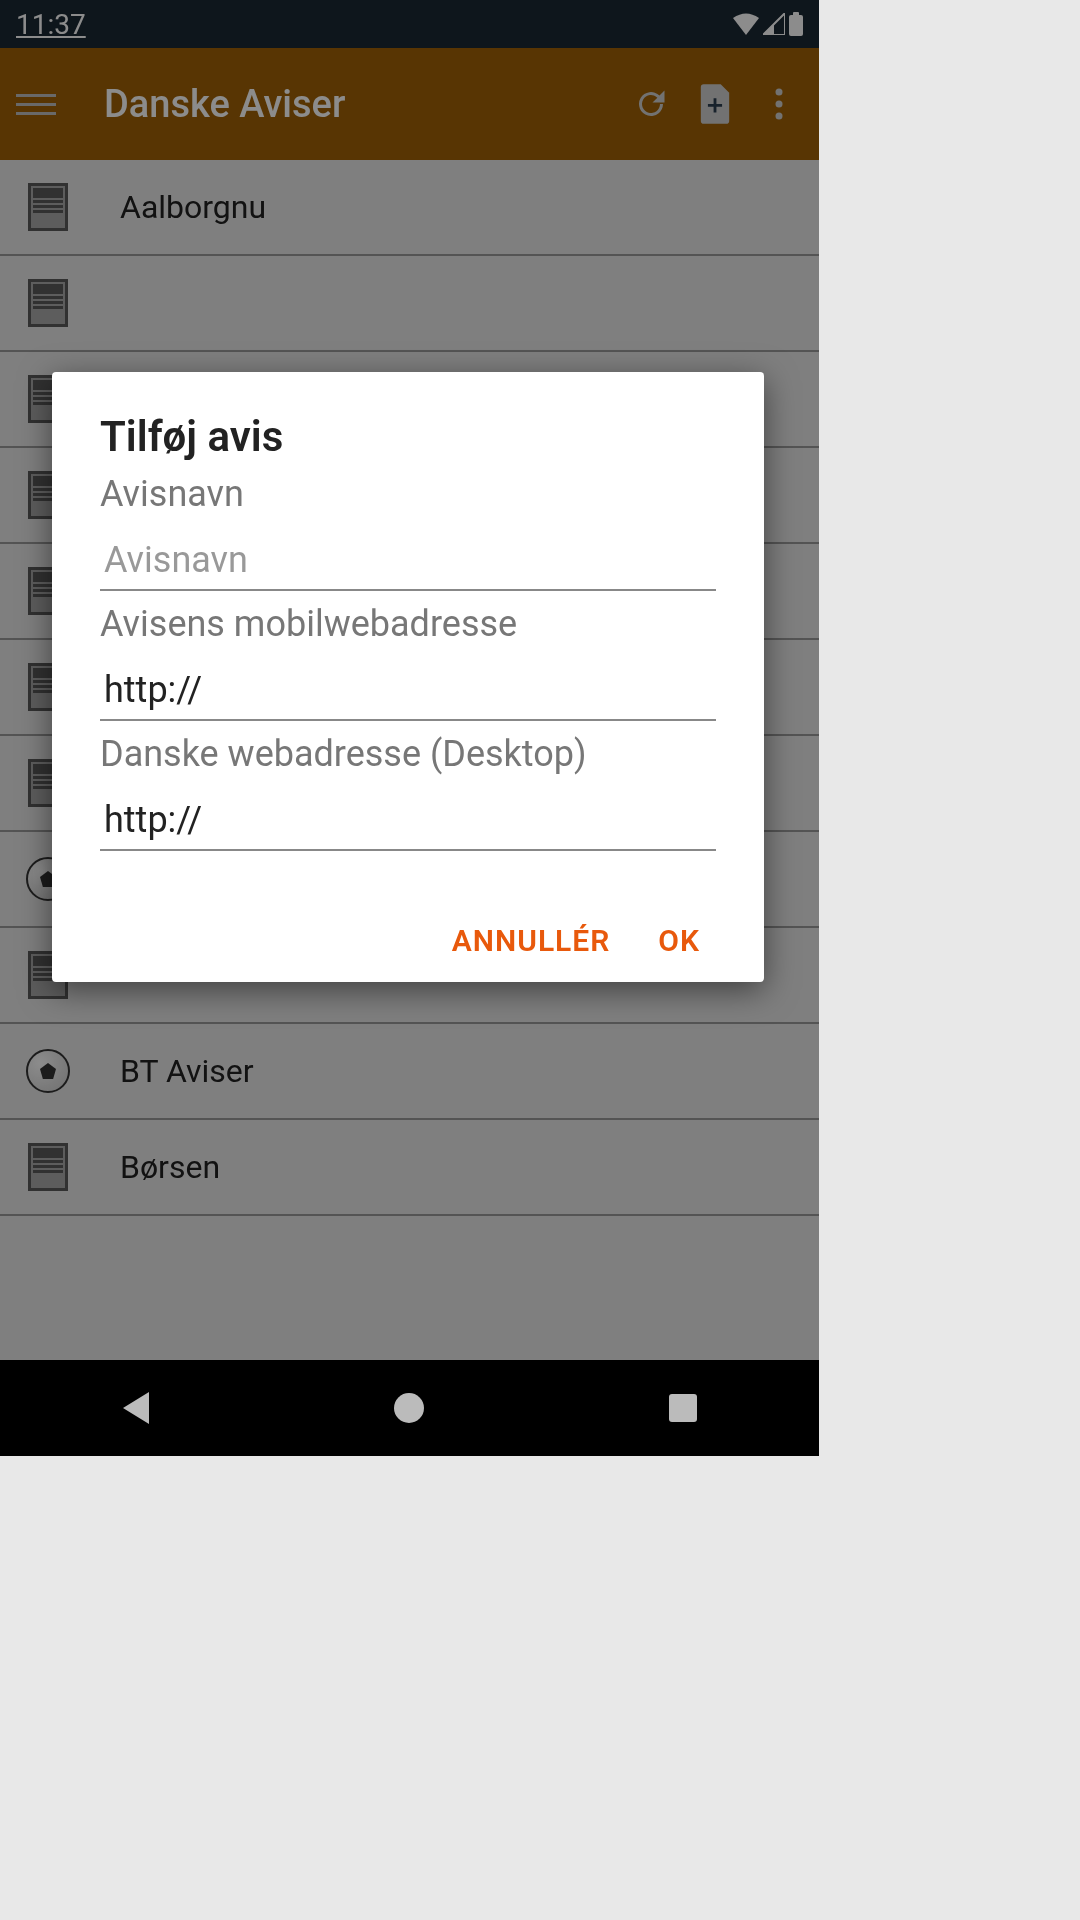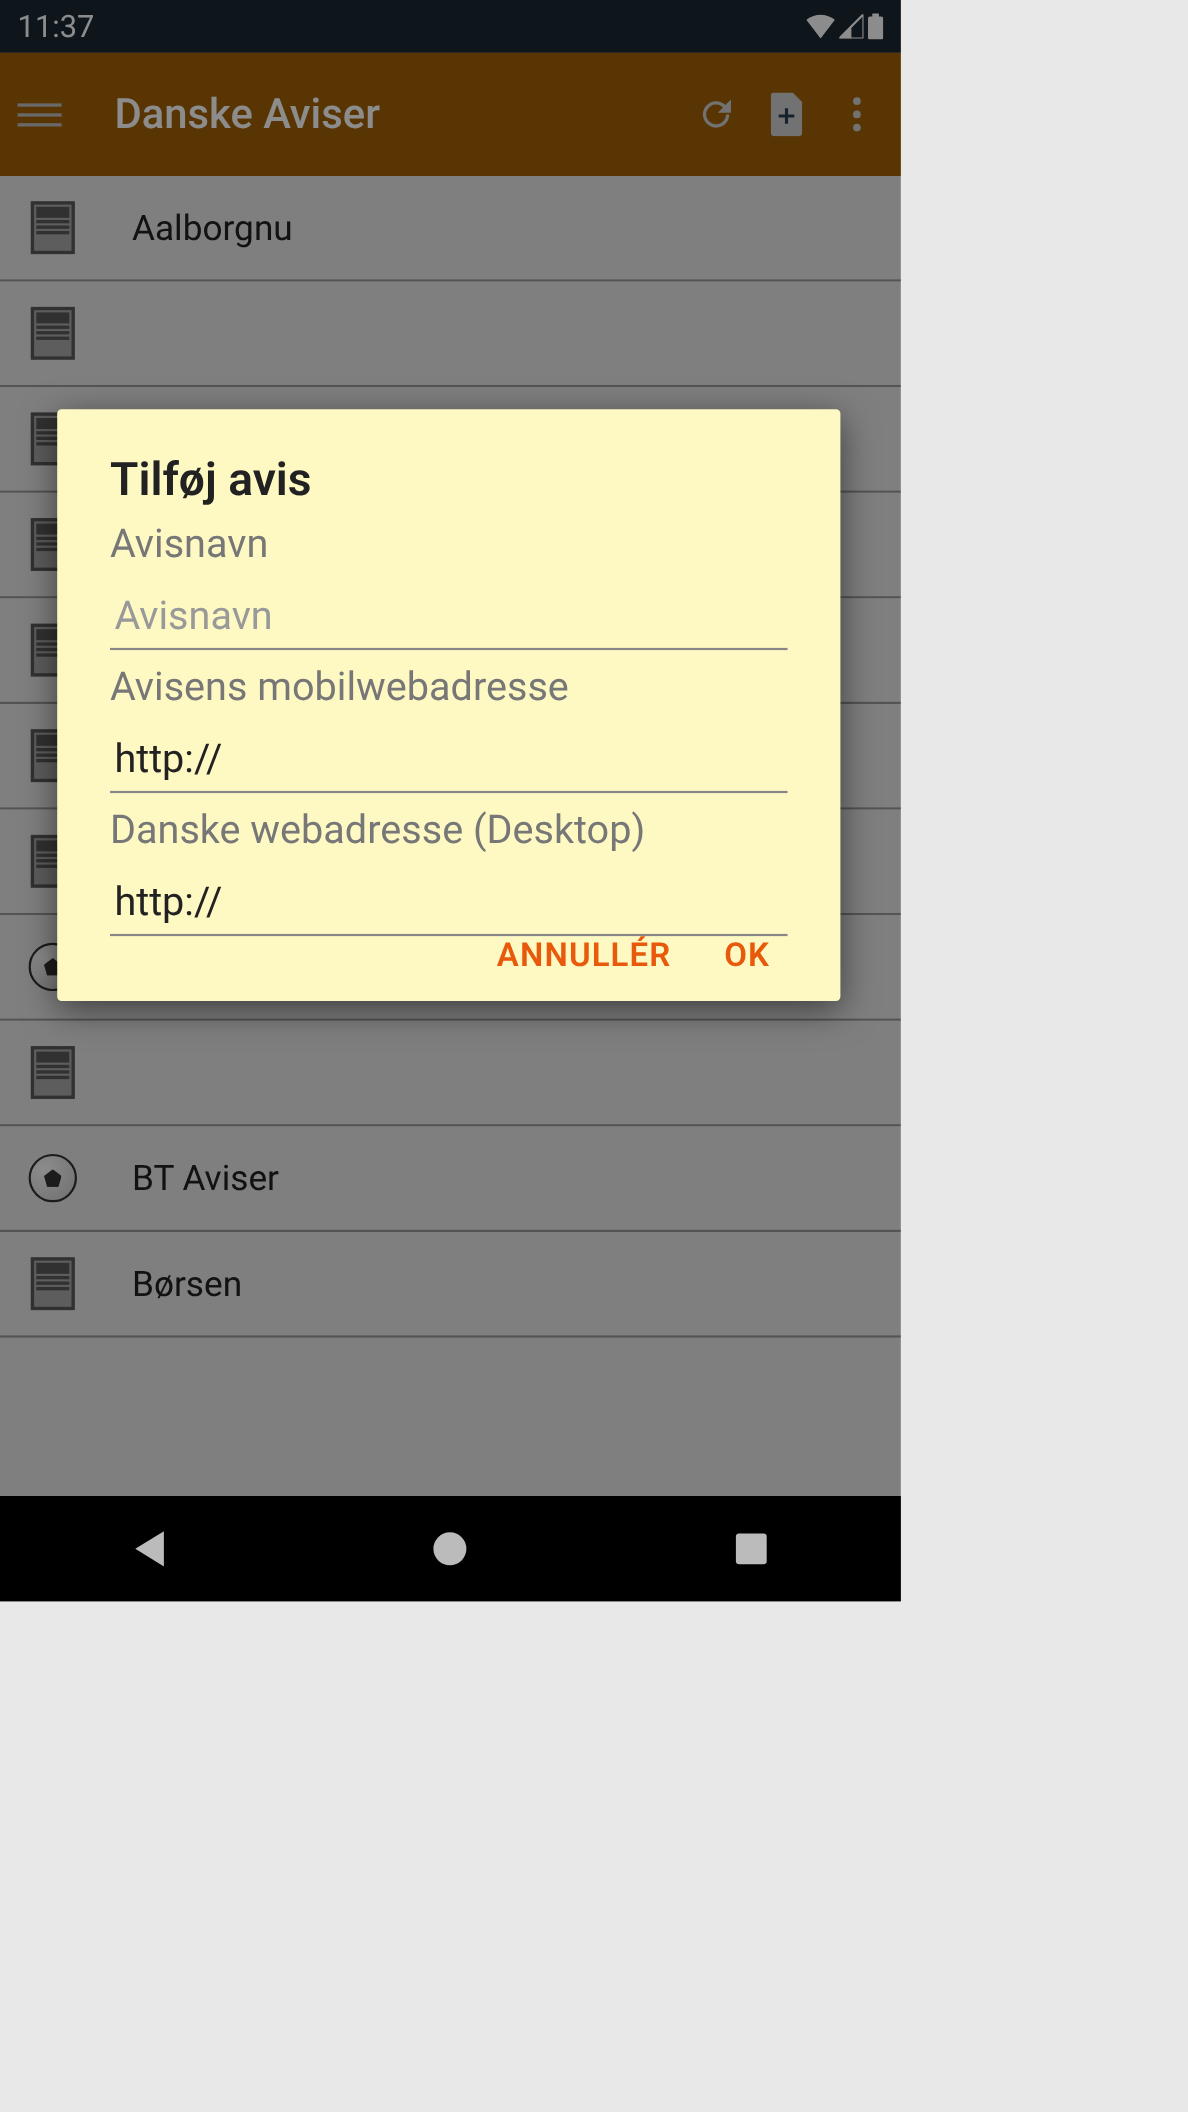--- a/index.html
+++ b/index.html
@@ -20,20 +20,21 @@
       background: #1a2833;
       display: flex;
       justify-content: space-between;
       align-items: center;
       padding: 0 16px;
       color: white;
     }
     .status-time {
       font-size: 28px;
       font-weight: 400;
+      text-decoration: underline;
     }
     .status-icons {
       display: flex;
       gap: 4px;
       align-items: center;
     }
     .app-bar {
       height: 112px;
       background: #a16207;
       display: flex;
@@ -131,21 +132,21 @@
     .scrim {
       position: absolute;
       inset: 0;
       background: rgba(0,0,0,0.45);
       display: flex;
       align-items: center;
       justify-content: center;
     }
     .dialog {
       width: 712px;
-      background: #fef9c3;
+      background: #ffffff;
       border-radius: 4px;
       padding: 40px 48px 24px 48px;
       box-shadow: 0 8px 32px rgba(0,0,0,0.5);
       position: absolute;
       top: 372px;
       left: 52px;
     }
     .dialog-title {
       font-size: 42px;
       font-weight: 600;
@@ -168,20 +169,21 @@
       background: transparent;
       color: #222;
     }
     .dialog-input::placeholder {
       color: #999;
     }
     .dialog-actions {
       display: flex;
       justify-content: flex-end;
       gap: 48px;
+      margin-top: 72px;
       padding-right: 16px;
     }
     .dialog-button {
       background: none;
       border: none;
       font-size: 30px;
       font-weight: 600;
       color: #e8590c;
       letter-spacing: 1px;
       cursor: pointer;

